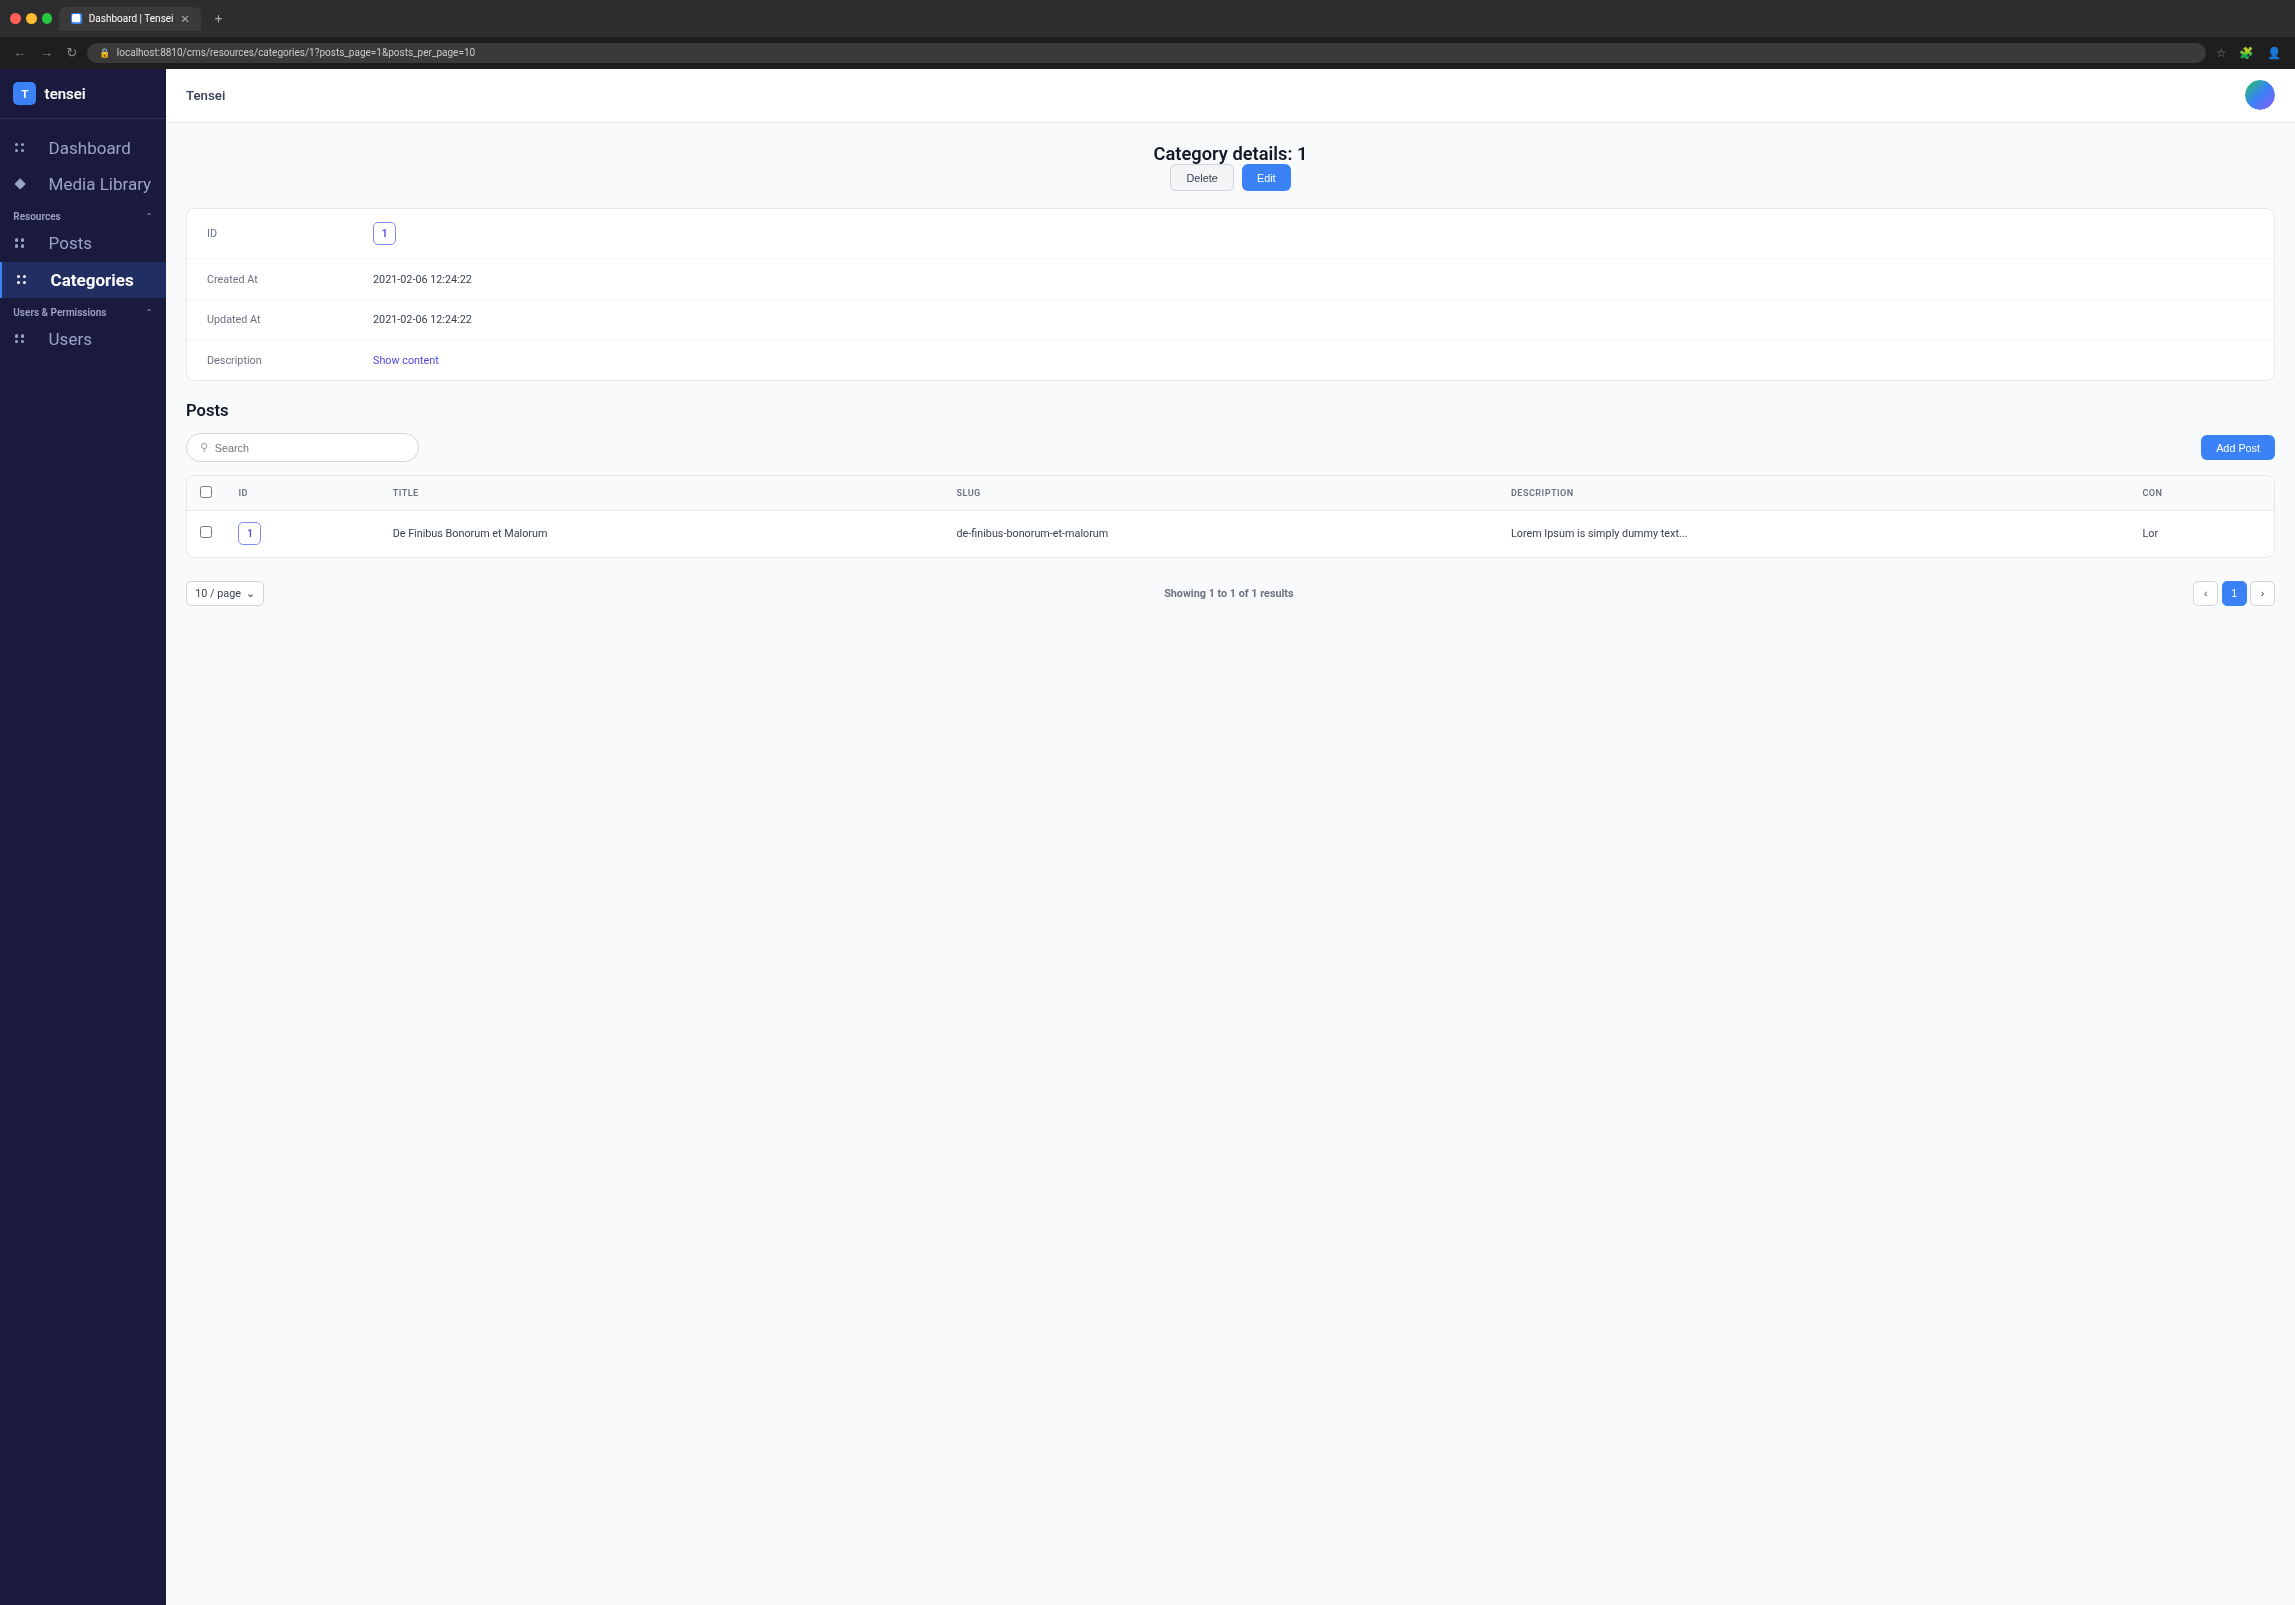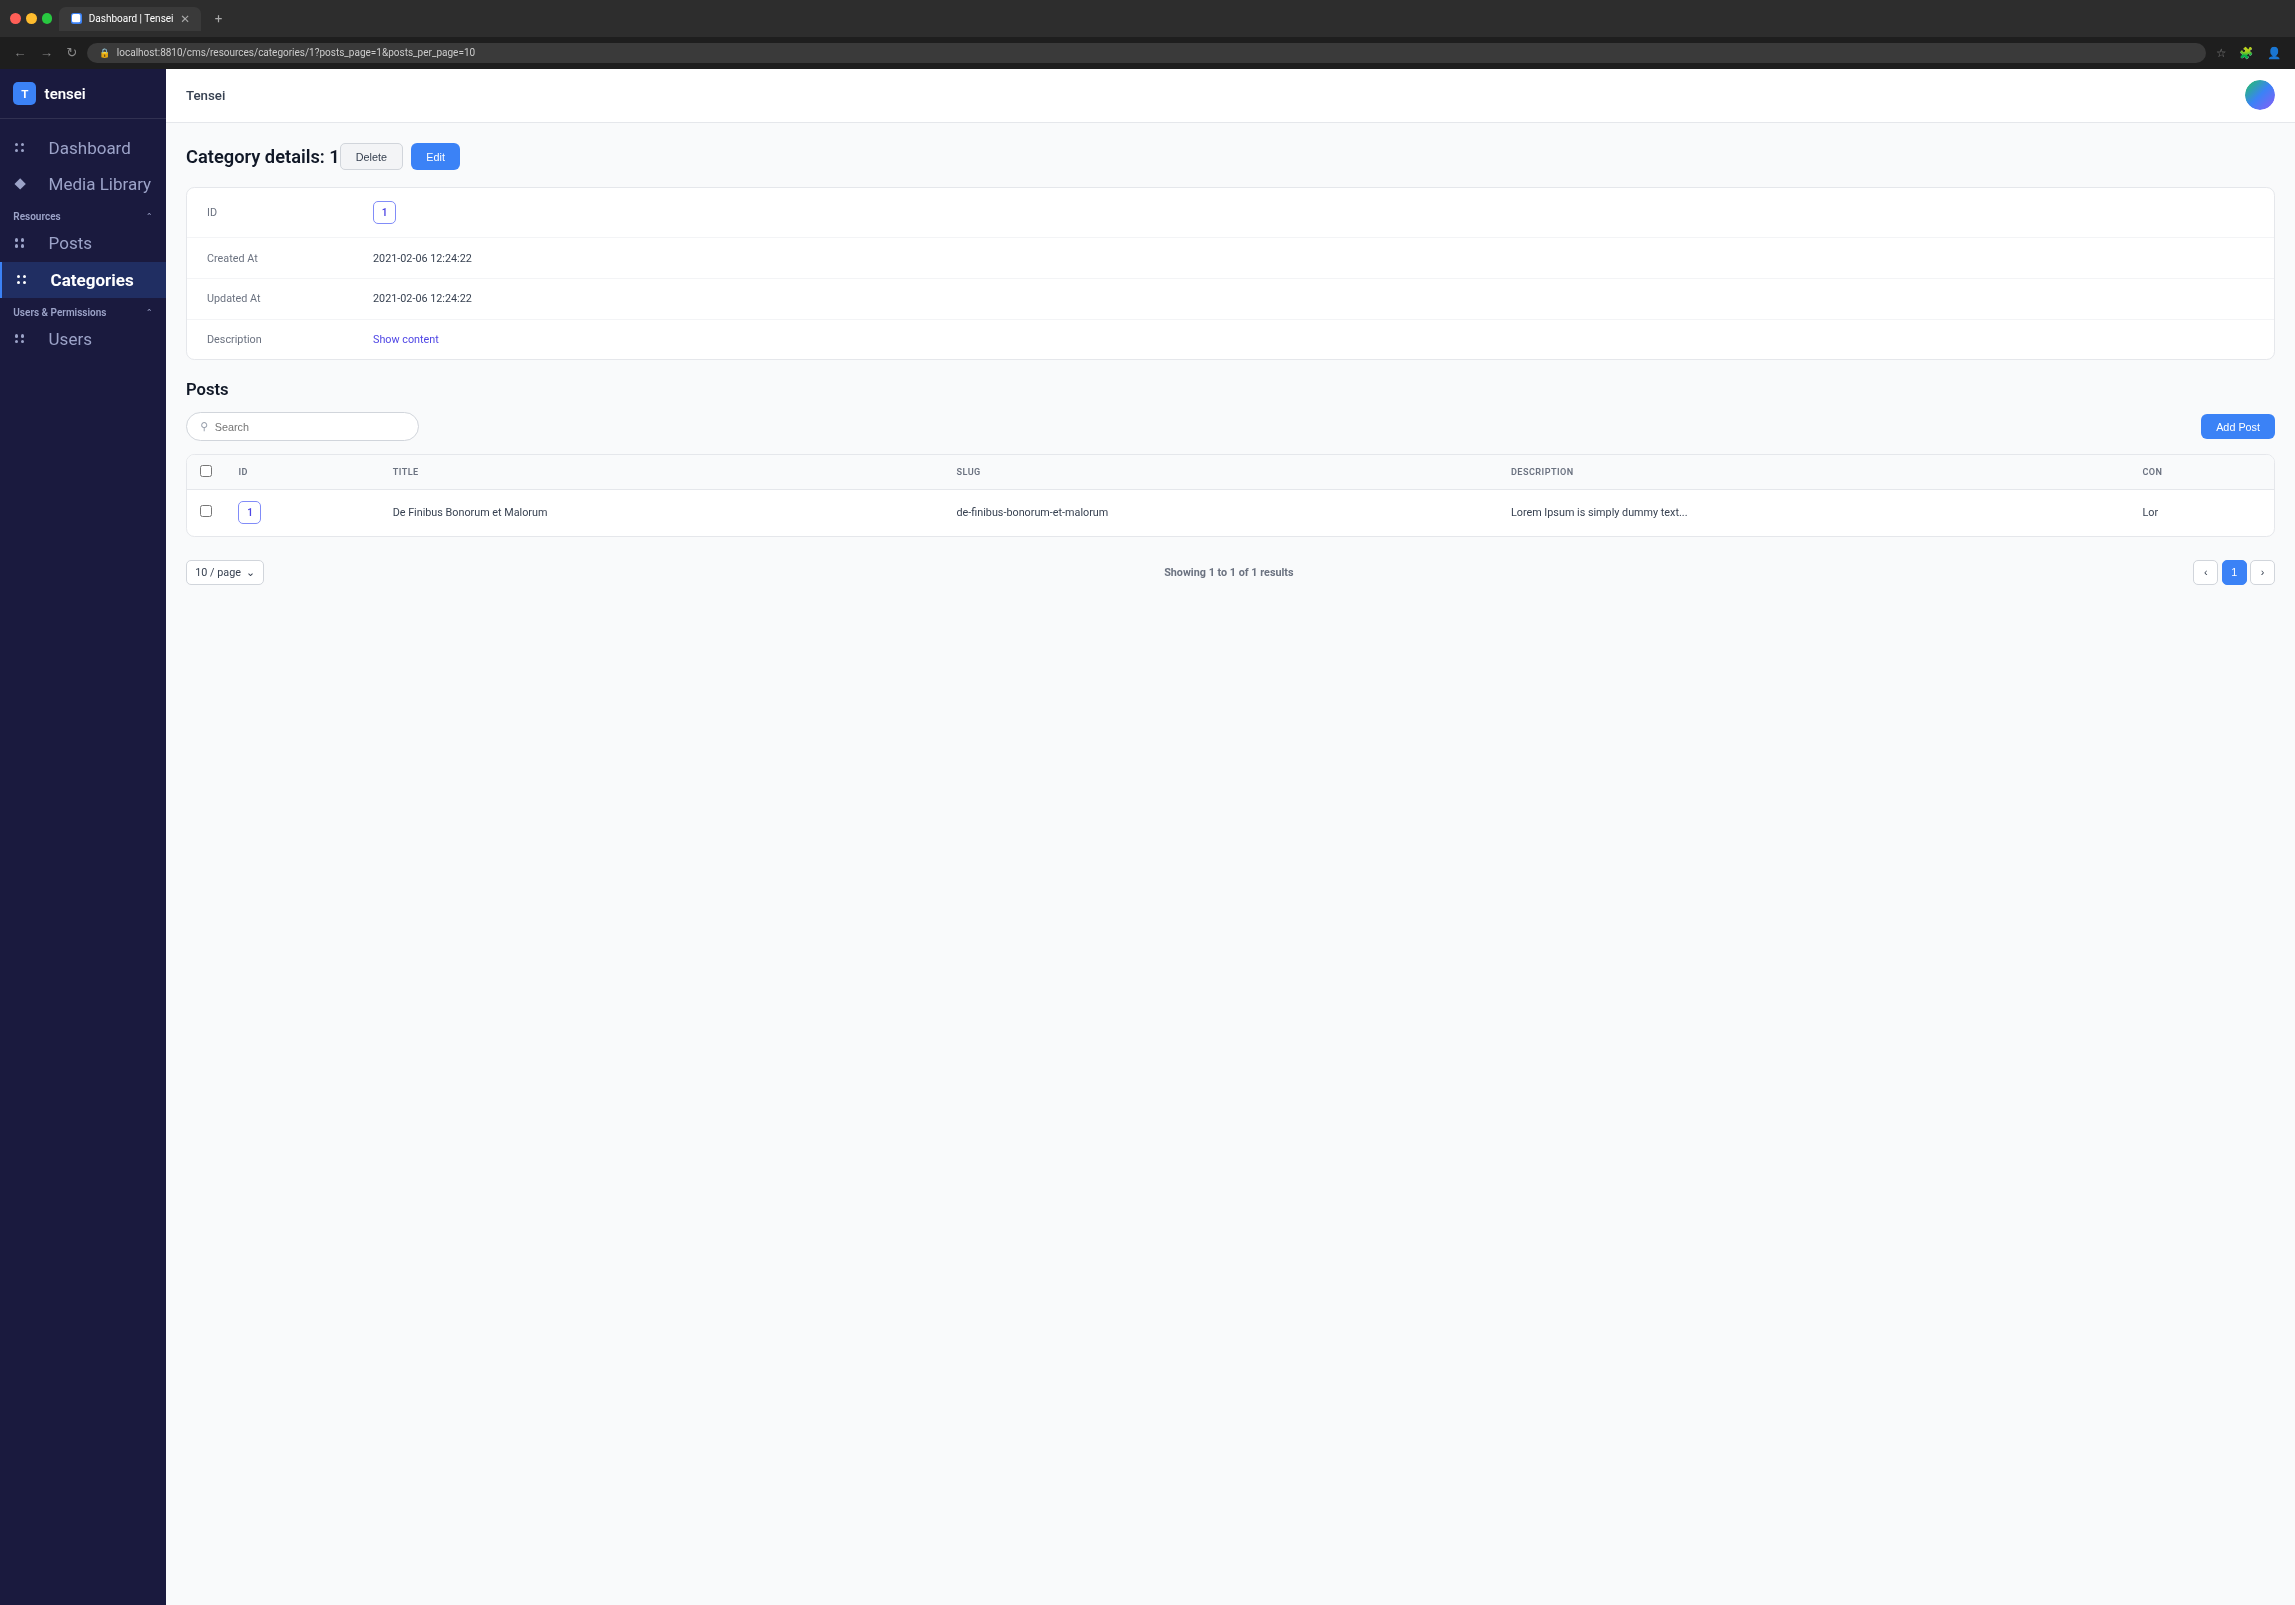--- a/index.html
+++ b/index.html
@@ -49,21 +49,21 @@
     
     .topbar { background: #fff; border-bottom: 0.8px solid #e5e7eb; padding: 11.6px 20px; display: flex; align-items: center; justify-content: space-between; flex-shrink: 0; }
     .topbar-title { font-size: 13.3px; font-weight: 500; color: #374151; }
     .avatar { width: 30px; height: 30px; border-radius: 50%; overflow: hidden; }
     .avatar-img { width: 100%; height: 100%; background: linear-gradient(135deg, #22c55e, #3b82f6, #8b5cf6); border-radius: 50%; }
 
     
     .main { flex: 1; overflow-y: auto; background: #f9fafb; padding: 20px; }
 
     
-    .page-header { display: flex; align-items: center; justify-content: flex-start; margin-bottom: 16.6px; }
+    .page-header { display: flex; align-items: center; justify-content: flex-end; margin-bottom: 16.6px; flex-direction: column; }
     .page-title { font-size: 18.3px; font-weight: 600; color: #111827; }
     .btn-group { display: flex; gap: 8.3px; }
     .btn { padding: 6.6px 15px; border-radius: 5px; font-size: 10.8px; font-weight: 500; cursor: pointer; border: none; }
     .btn-secondary { background: #f3f4f6; color: #374151; border: 0.8px solid #d1d5db; }
     .btn-primary { background: #3b82f6; color: #fff; border-radius: 6px; }
 
     
     .card { background: #fff; border-radius: 8.3px; border: 0.8px solid #e5e7eb; overflow: hidden; margin-bottom: 20px; }
 
     

